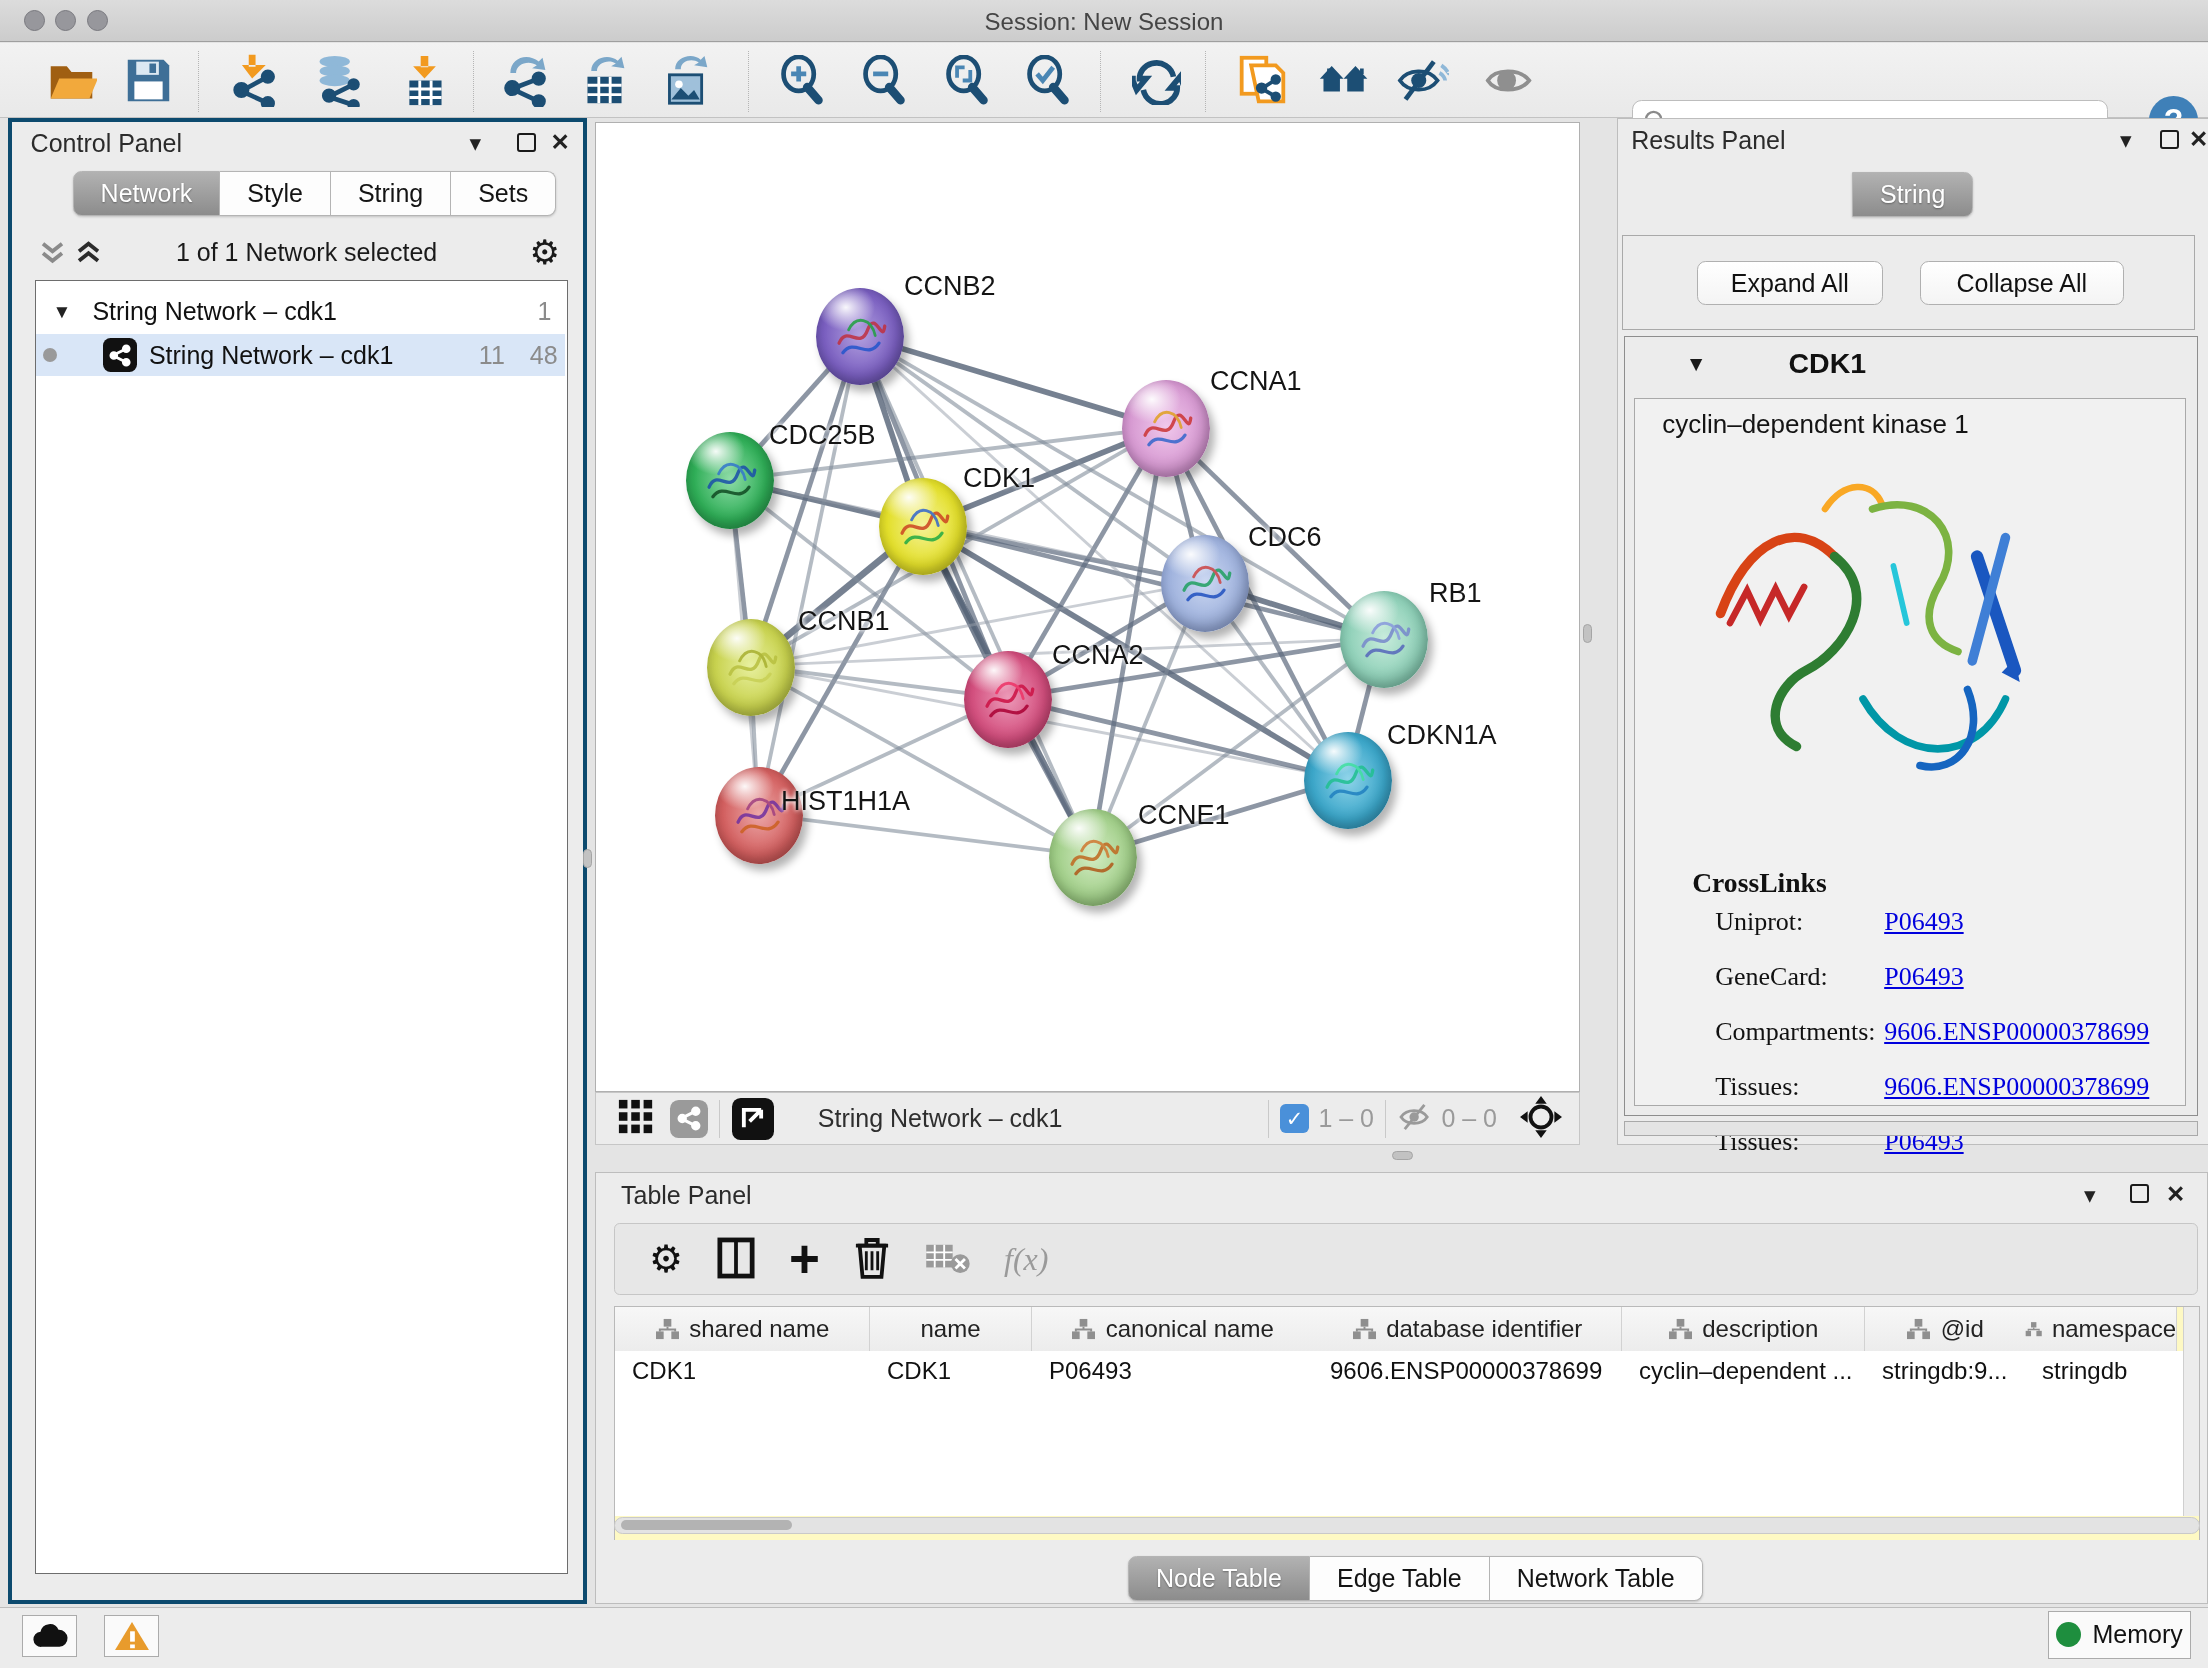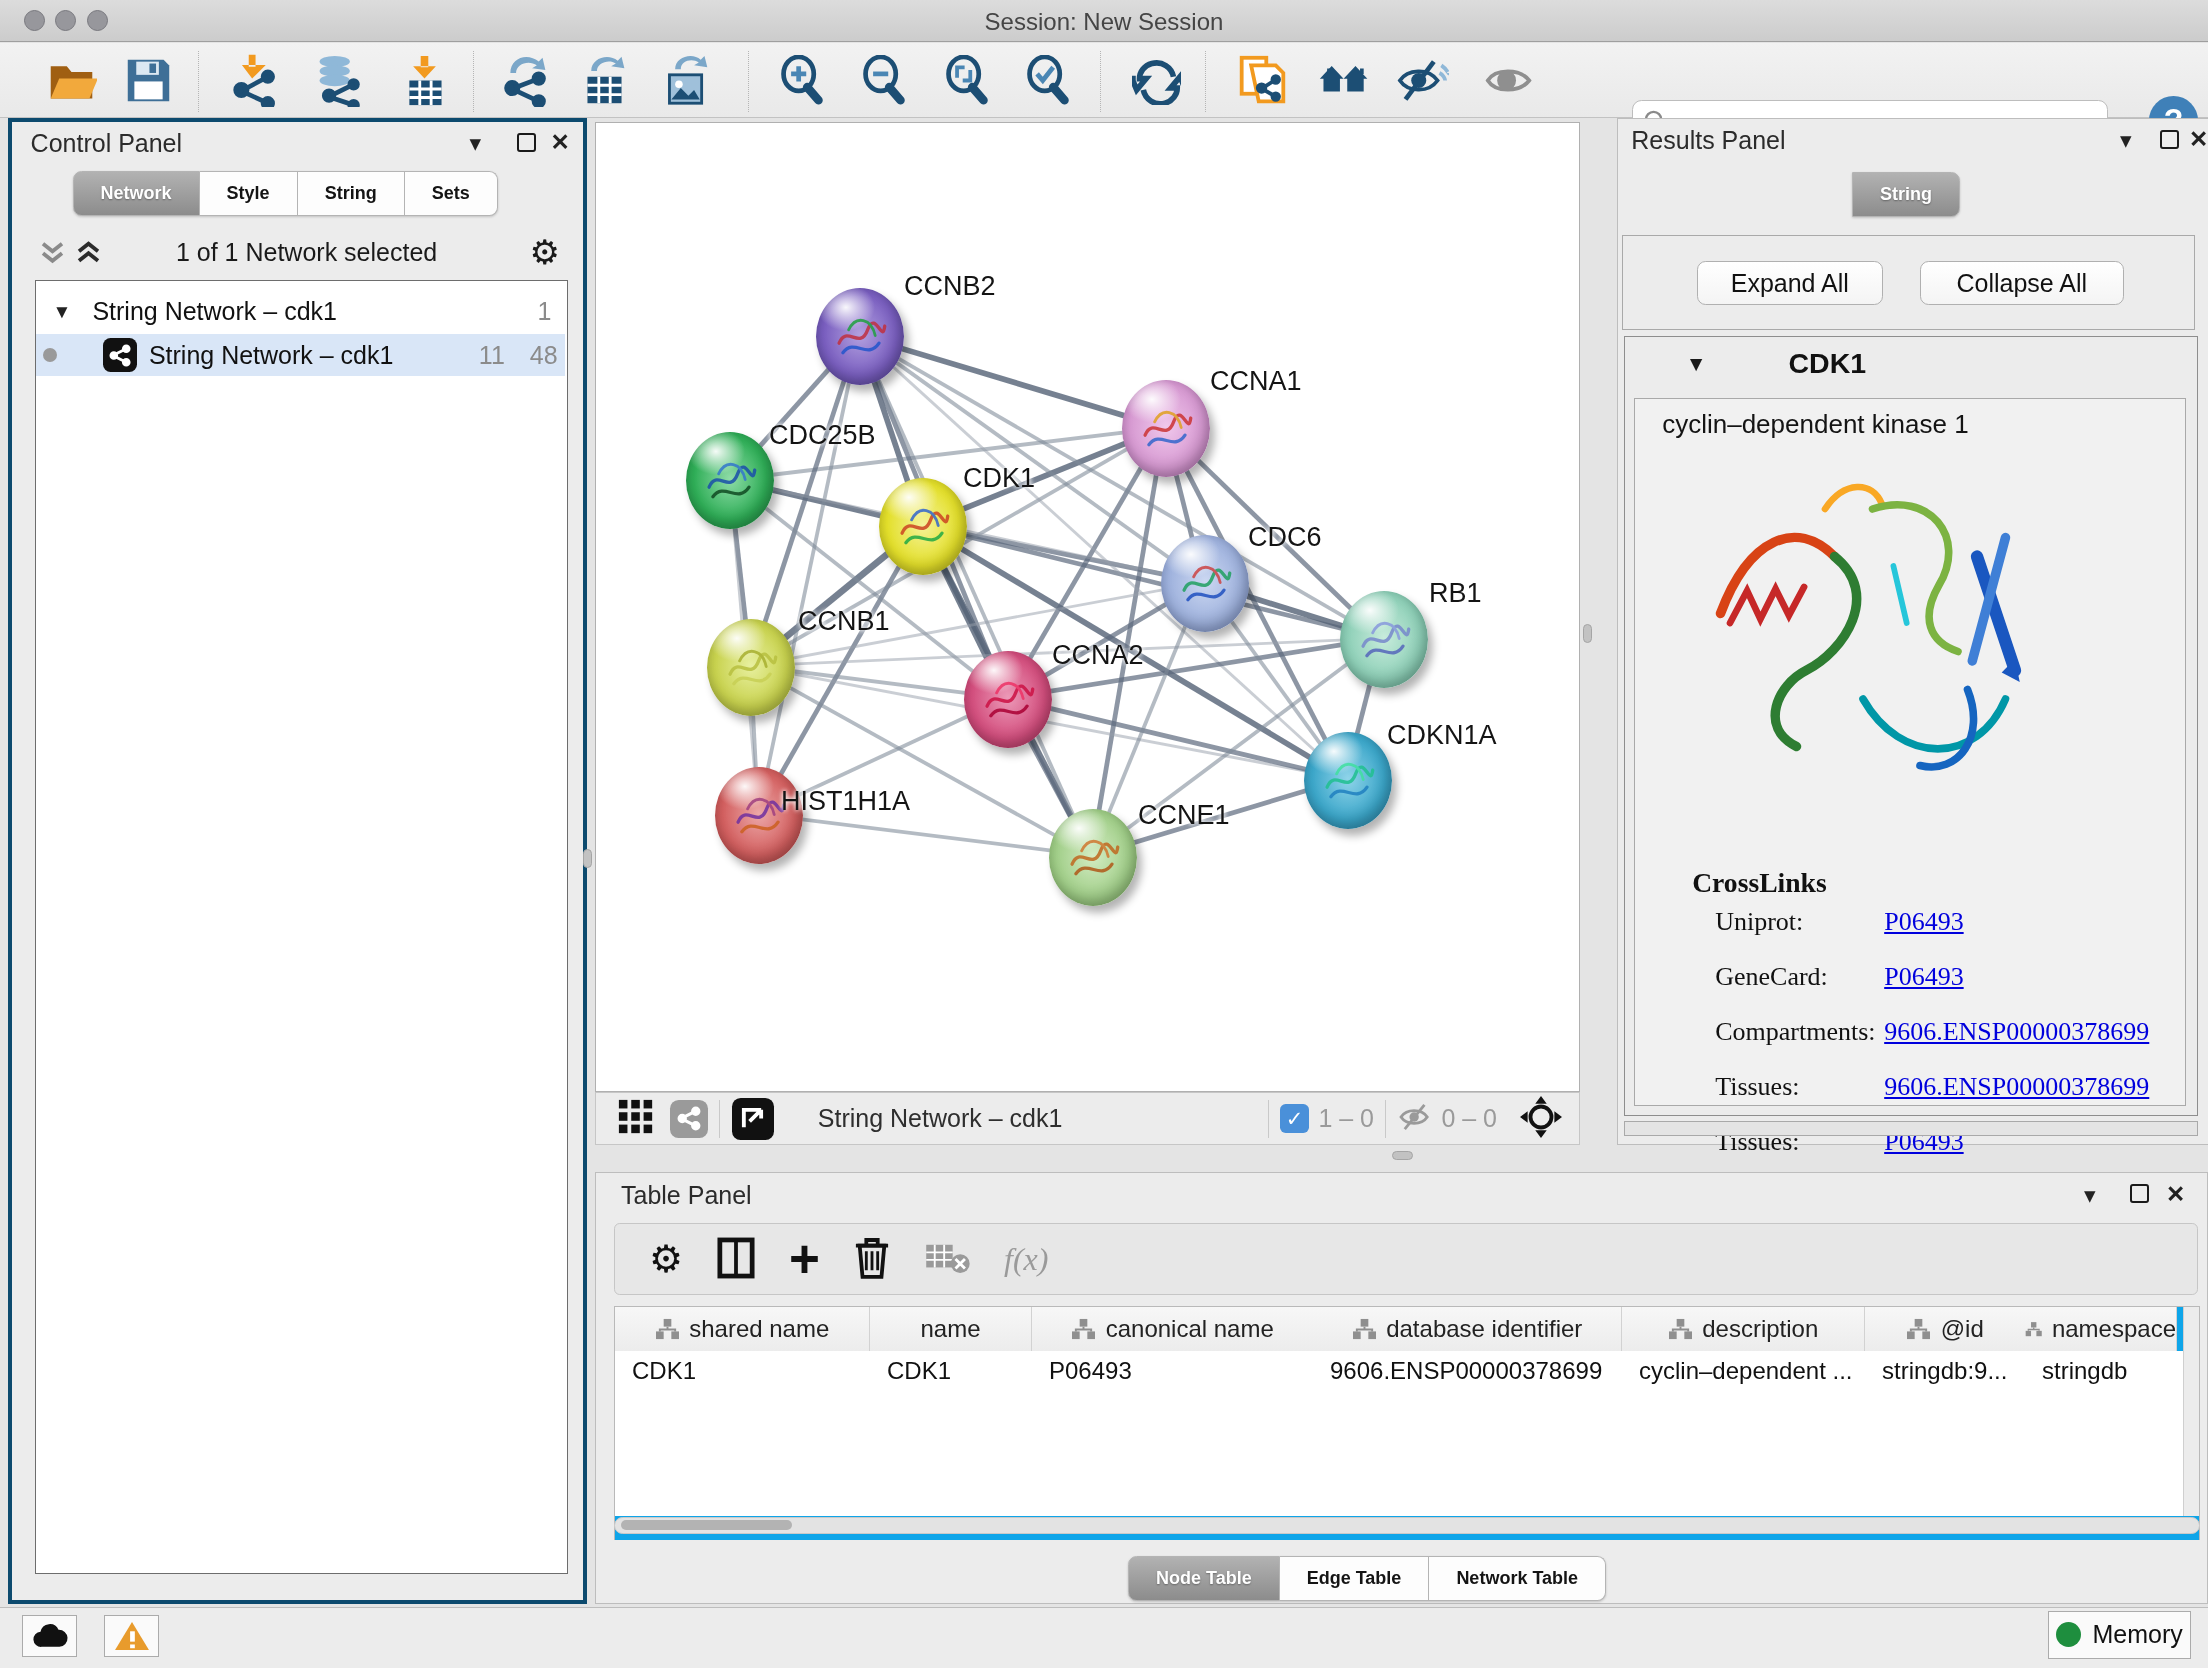--- a/index.html
+++ b/index.html
@@ -14,21 +14,21 @@
   #toolbar{left:0;top:43px;width:2208px;height:75px;background:linear-gradient(#f2f2f2,#e9e9e9);border-bottom:1px solid #c2c2c2;}
   .tbtn{top:11.4px;width:53px;height:53px;display:flex;align-items:center;justify-content:center;}
   .tsep{top:7.6px;width:0;height:61px;border-left:1.9px dotted #b5b5b5;}
   #searchbox{left:1632px;top:57px;width:476px;height:42px;background:#fff;border:1px solid #bdbdbd;border-radius:9.5px;display:flex;align-items:center;padding-left:9.5px;}
   #searchbox input{border:none;outline:none;font-size:23px;width:418px;background:transparent;font-family:"Liberation Sans",sans-serif;}
   
   .panel-title{font-size:25px;color:#2b2b2b;}
   .wctl{font-size:23px;color:#222;}
   .floatbox{width:19px;height:19px;border:2.9px solid #1a1a1a;border-radius:2.9px;}
   .seg{display:flex;height:45px;filter:drop-shadow(0 1px 1px rgba(0,0,0,.18));}
-  .seg .tab{padding:0 27px;line-height:43px;background:#fdfdfd;border:1px solid #b4b4b4;border-left:none;font-size:18px;color:#141414;white-space:nowrap;font-weight:bold;}
+  .seg .tab{padding:0 27px;line-height:43px;background:#fdfdfd;border:1px solid #b4b4b4;border-left:none;font-size:25px;color:#141414;white-space:nowrap;}
   .seg .tab:first-child{border-left:1px solid #b4b4b4;border-radius:8.6px 0 0 8.6px;}
   .seg .tab:last-child{border-radius:0 8.6px 8.6px 0;}
   .seg .tab.sel{background:linear-gradient(#b2b2b2,#8c8c8c);color:#fff;text-shadow:0 1px 1.9px rgba(0,0,0,.35);}
   .btn{background:linear-gradient(#ffffff,#f4f4f4);border:1px solid #b0b0b0;border-radius:8.6px;font-size:25px;color:#111;display:flex;align-items:center;justify-content:center;}
   
   #control-panel{left:7.6px;top:118px;width:579px;height:1486px;background:#ececec;border:4px solid #0c4a6e;}
   #cp-tree{left:23px;top:158px;width:533px;height:1294px;background:#fff;border:1.9px solid #6d6d6d;}
   .treerow{left:0;width:529px;height:42px;display:flex;align-items:center;font-size:25px;color:#111;}
   .cnt{color:#8b8b8b;}
   
@@ -39,21 +39,21 @@
   
   #view-bar{left:595px;top:1092px;width:985px;height:53px;background:#ececec;border:1px solid #c6c6c6;display:flex;align-items:center;}
   .vsep{width:0;height:38px;border-left:1px solid #c9c9c9;margin:0 11.4px;}
   
   #results-panel{left:1617px;top:118px;width:592px;height:1027px;background:#ececec;border:1px solid #bdbdbd;}
   .serif{font-family:"Liberation Serif",serif;}
   .xlink{color:#0000dd;text-decoration:underline;}
   
   #table-panel{left:595px;top:1172px;width:1613px;height:1383px;background:#ececec;border:1px solid #bdbdbd;height:432px;}
   #tp-toolbar{left:18px;top:50px;width:1584px;height:72px;background:#e7e7e7;border:1px solid #c6c6c6;border-radius:5.7px;display:flex;align-items:center;gap:34px;padding-left:34px;}
-  #tbl{left:18px;top:133px;width:1586px;height:234px;background:#0ea5e9;border:1px solid #b9b9b9;border-bottom:none;overflow:hidden;}
+  #tbl{left:18px;top:133px;width:1586px;height:234px;background:#fef9c3;border:1px solid #b9b9b9;border-bottom:none;overflow:hidden;}
   .th{position:absolute;top:0;height:44px;background:linear-gradient(#f7f7f7,#ececec);border-right:1px solid #d2d2d2;display:flex;align-items:center;justify-content:center;gap:9.5px;font-size:24px;color:#222;overflow:hidden;}
   .td{position:absolute;top:44px;height:40px;display:flex;align-items:center;padding-left:17px;font-size:24px;color:#111;white-space:nowrap;overflow:hidden;}
   #tbl-body-bg{position:absolute;left:0;top:44px;width:1586px;height:165px;background:#fff;}
   #hscroll{left:18px;top:344px;width:1586px;height:17px;background:#e3e3e3;border:1px solid #c9c9c9;border-radius:8.6px;}
   #hthumb{left:5.7px;top:1.9px;width:171px;height:10.5px;background:#b3b3b3;border-radius:5.7px;}
   
   #statusbar{left:0;top:1607px;width:2208px;height:61px;background:#ececec;border-top:1px solid #bdbdbd;}
   .sbtn{top:6.7px;width:55px;height:42px;background:#fafafa;border:1.9px solid #ababab;display:flex;align-items:center;justify-content:center;}
   #memorybtn{left:2048px;top:2.9px;width:143px;height:48px;background:#fafafa;border:1.9px solid #ababab;display:flex;align-items:center;justify-content:center;gap:11.4px;font-size:25px;color:#111;}
   .handle{background:#c2c2c2;border:1px solid #a5a5a5;border-radius:7.6px;}

